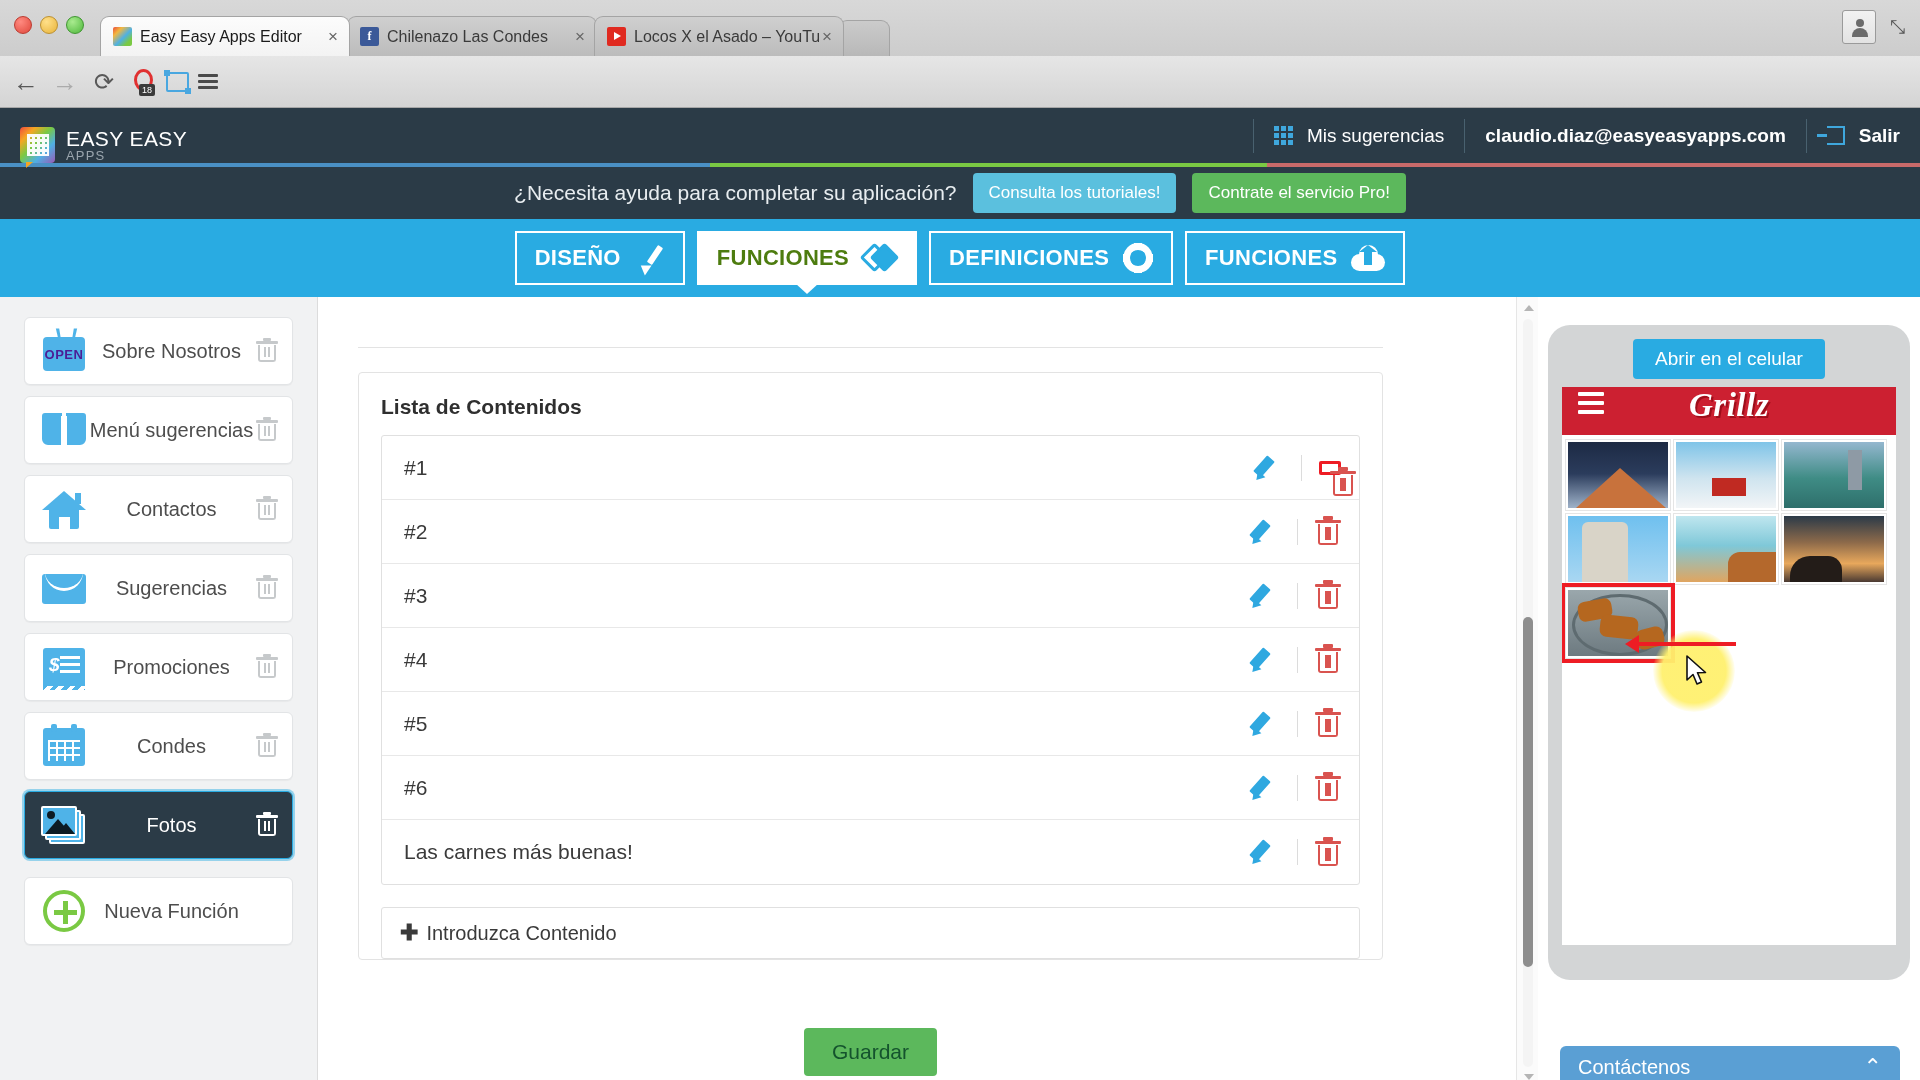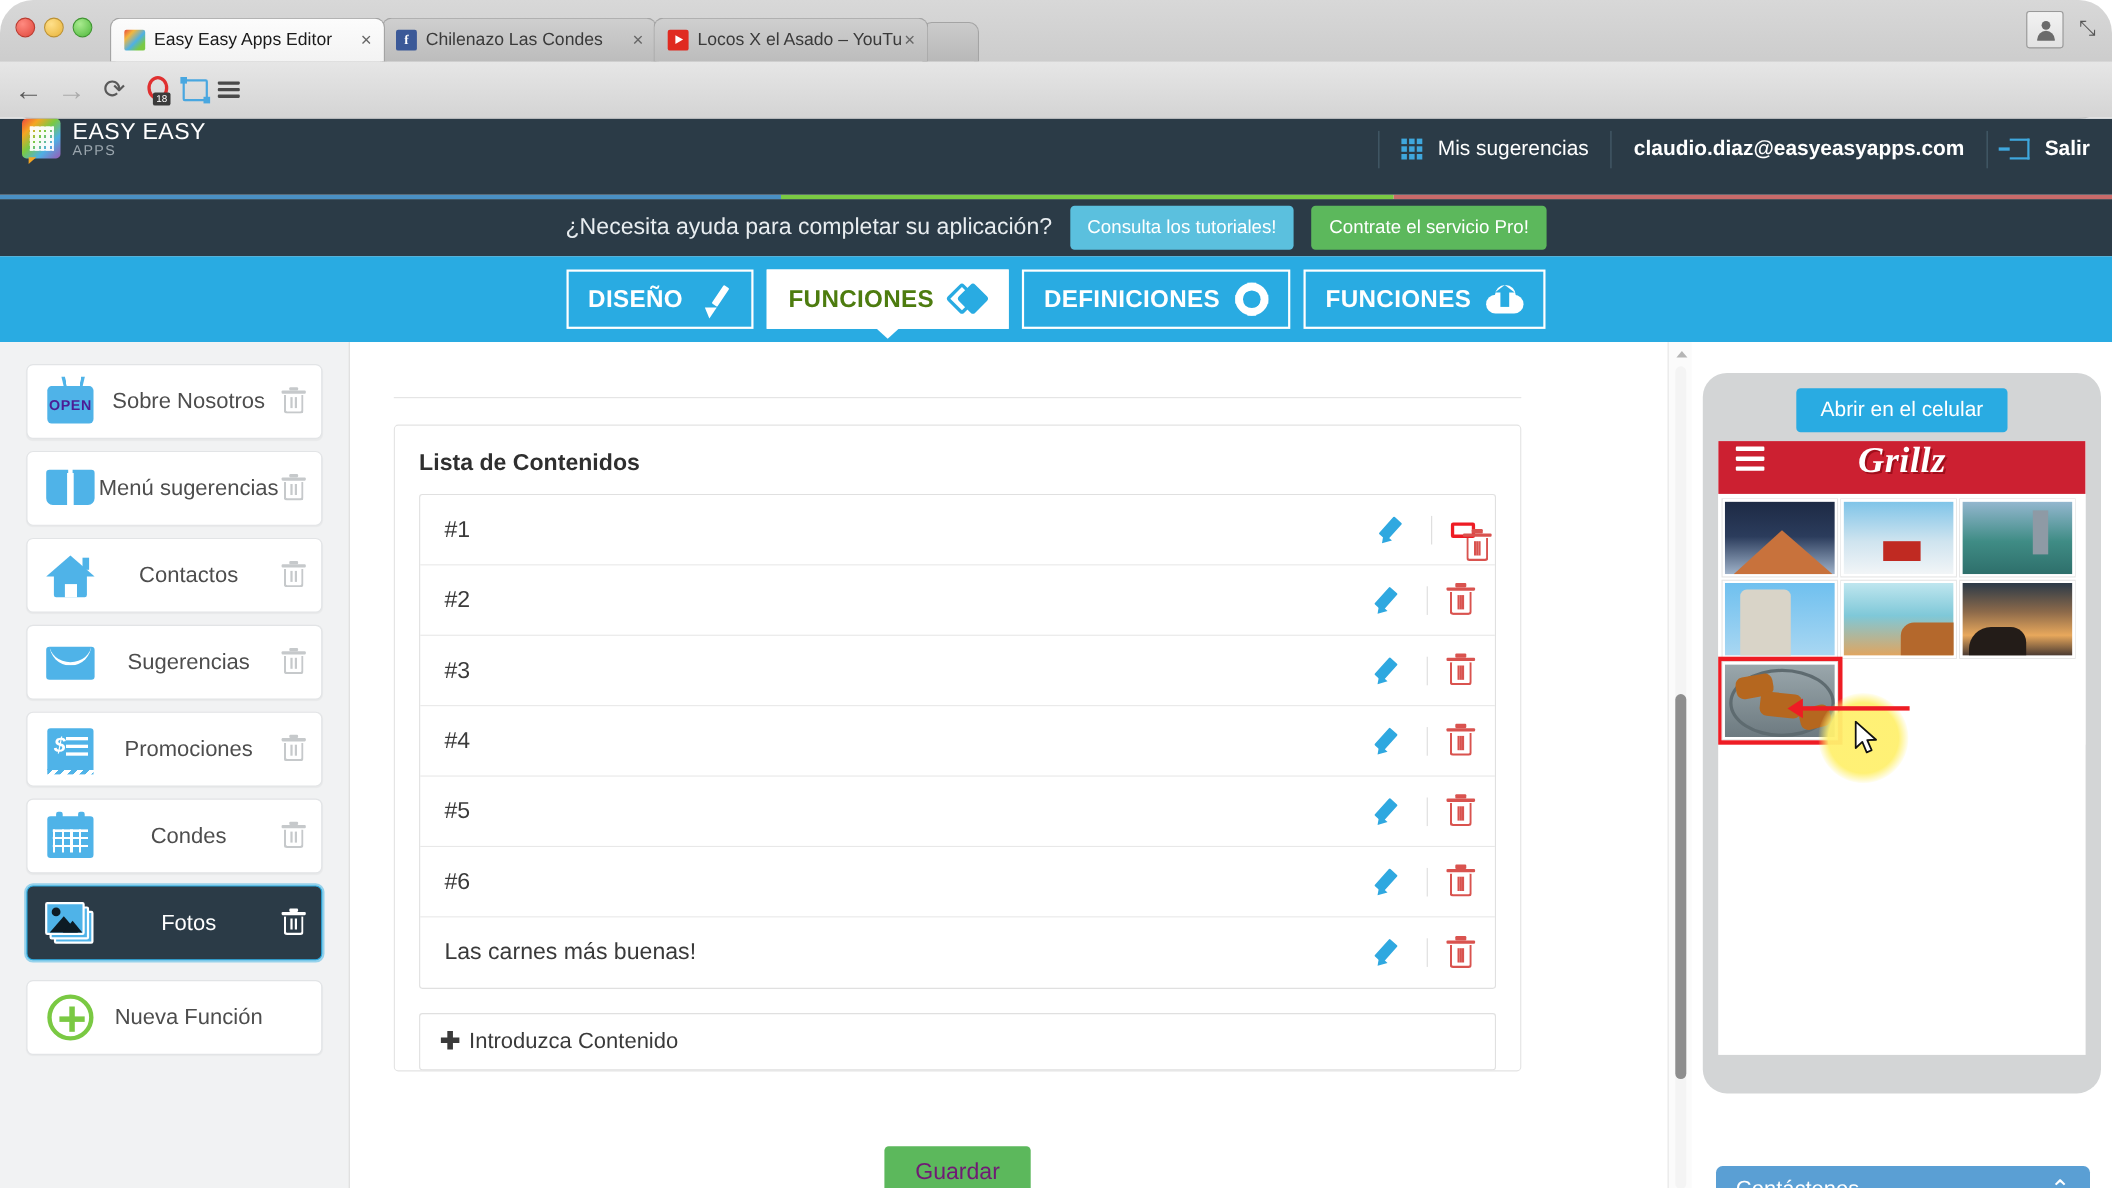--- a/index.html
+++ b/index.html
@@ -10,21 +10,20 @@
     overflow: hidden;
     background: #ffffff;
   }
 
   
   .browser-chrome {
     width: 1920px; height: 108px;
     background: linear-gradient(#d8d8d8, #c2c2c2);
     position: relative;
     border-bottom: 1px solid #a7a7a7;
-    border-radius: 30px;
   }
   .tabstrip {
     height: 56px; position: relative;
     padding-left: 14px;
     display: flex; align-items: flex-end;
   }
   .traffic {
     position: absolute; left: 14px; top: 16px;
     display: flex; gap: 8px; z-index: 5;
   }
@@ -168,22 +167,22 @@
   }
   .ext-box::before { left:-4px; top:-4px; }
   .ext-box::after { right:-4px; bottom:-4px; }
   .hamburger-chrome { width: 20px; }
   .hamburger-chrome span {
     display: block; height: 3px; background: #4a4a4a; margin: 3px 0; border-radius: 1px;
   }
 
   
   .app-header {
-    height: 69px; background: #2b3b47;
-    display: flex; align-items: flex-start;
+    height: 55px; background: #2b3b47;
+    display: flex; align-items: flex-end;
     padding-left: 20px; position: relative;
   }
   .logo-wrap { display: flex; align-items: center; gap: 11px; }
   .logo-mark {
     width: 35px; height: 36px; border-radius: 4px;
     background: linear-gradient(135deg,#f04a3c 0%,#f5a623 22%,#7ac943 45%,#4fb0e4 70%,#9b59b6 100%);
     position: relative; display: flex; align-items: center; justify-content: center;
   }
   .logo-mark .inner-grid {
     width: 22px; height: 22px;
@@ -552,21 +551,21 @@
     border: 1px solid #e0e0e0; border-radius: 3px;
     display: flex; align-items: center; padding: 0 18px;
     font-size: 20px; color: #3a3a3a;
   }
   .add-row .plus { font-weight: bold; margin-right: 8px; font-size: 22px; }
   .save-row {
     position: absolute; left: 40px; width: 1025px; bottom: 12px;
     display: flex; justify-content: center;
   }
   .btn-save {
-    background: #5cb85c; color: #701a75; border: none; border-radius: 4px;
+    background: #5cb85c; color: #14532d; border: none; border-radius: 4px;
     font-size: 21px; padding: 12px 28px;
   }
 
   
   .v-scroll {
     position: absolute; right: 0; top: 0; width: 22px; height: 791px;
     background: #fbfbfb; border-left: 1px solid #e6e6e6;
   }
   .v-scroll .arr {
     position: absolute; left: 7px; width: 0; height: 0;

